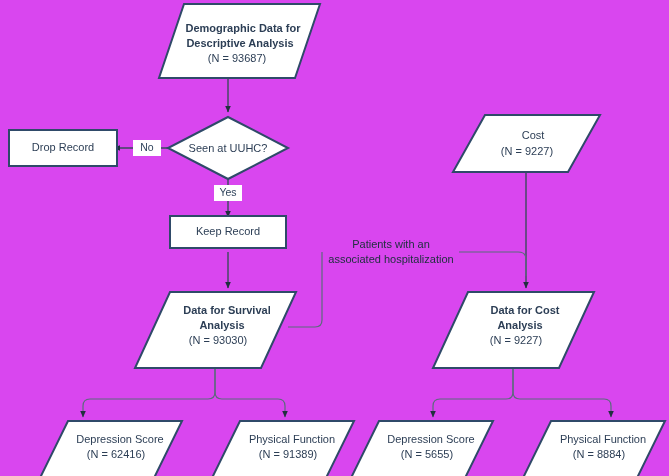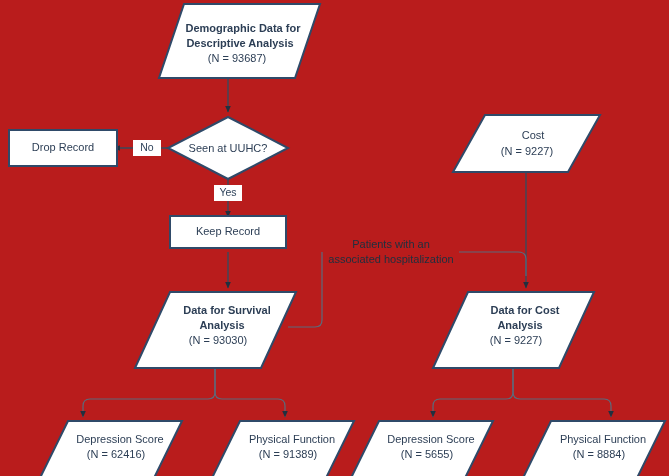--- a/index.html
+++ b/index.html
@@ -8,21 +8,21 @@
     background: #ffffff;
   }
   body {
     font-family: "Liberation Sans", sans-serif;
   }
   #flowchart-root {
     position: relative;
     width: 669px;
     height: 476px;
     overflow: hidden;
-    background: #b91c1c;
+    background: #d946ef;
   }
   #flow-svg {
     position: absolute;
     top: 0;
     left: 0;
     width: 669px;
     height: 476px;
   }
   .node-shape {
     fill: #ffffff;

